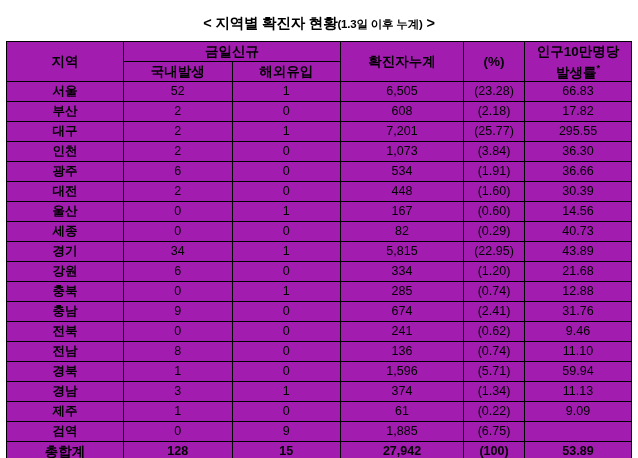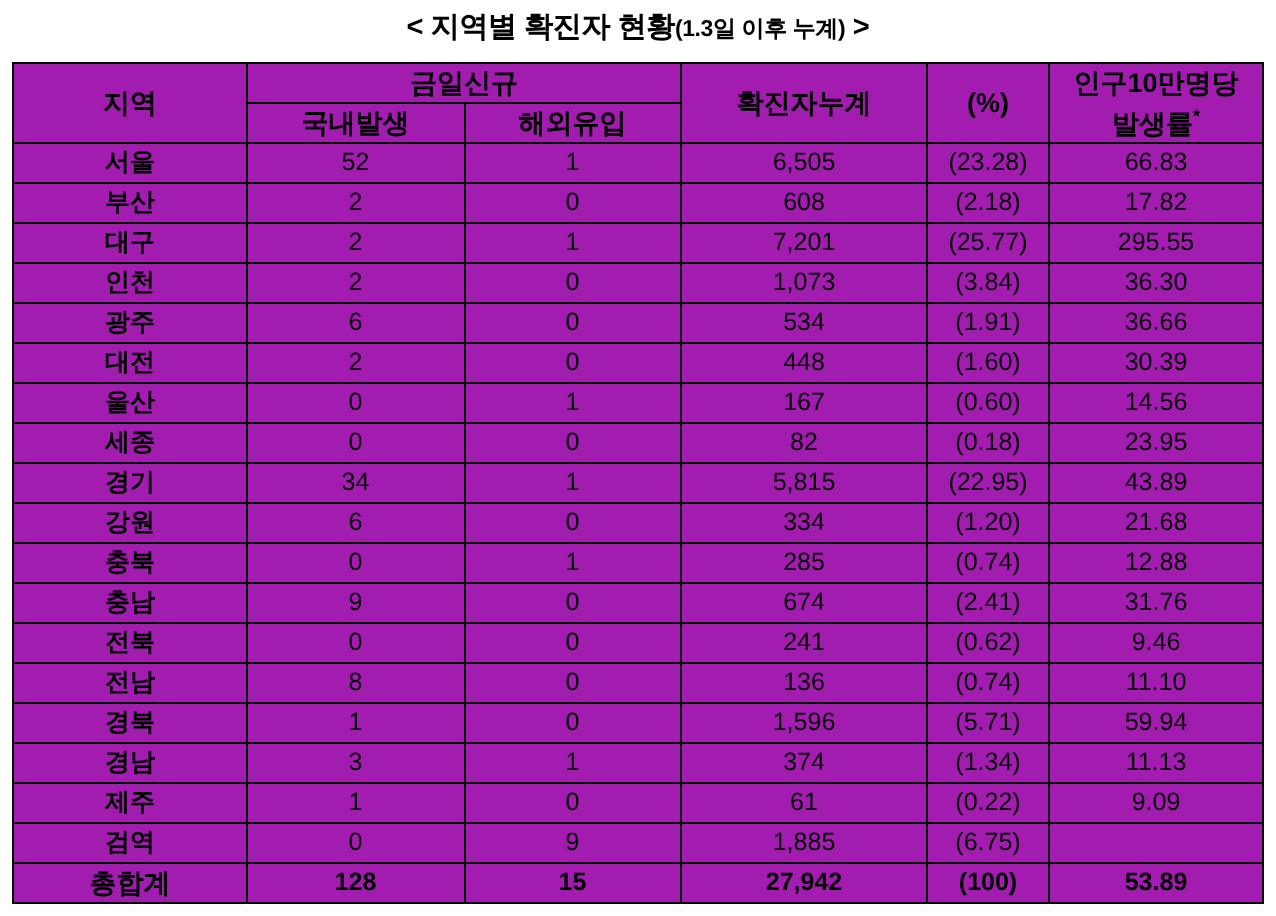--- a/index.html
+++ b/index.html
@@ -15,21 +15,21 @@
     overflow: hidden;
   }
   .page {
     width: 638px;
     height: 458px;
     position: relative;
     box-sizing: border-box;
   }
   .title-bar {
     text-align: center;
-    padding-top: 4px;
+    padding-top: 14px;
     padding-bottom: 8px;
     font-size: 14.5px;
     font-weight: bold;
     letter-spacing: -0.2px;
   }
   .title-bar .sub {
     font-size: 11.5px;
     font-weight: bold;
   }
   table.data {
@@ -163,22 +163,22 @@
           <td class="num">1</td>
           <td class="num">167</td>
           <td class="pct">(0.60)</td>
           <td class="num">14.56</td>
         </tr>
       <tr>
           <td class="region">세종</td>
           <td class="num">0</td>
           <td class="num">0</td>
           <td class="num">82</td>
-          <td class="pct">(0.18)</td>
-          <td class="num">23.95</td>
+          <td class="pct">(0.29)</td>
+          <td class="num">40.73</td>
         </tr>
       <tr>
           <td class="region">경기</td>
           <td class="num">34</td>
           <td class="num">1</td>
           <td class="num">5,815</td>
           <td class="pct">(22.95)</td>
           <td class="num">43.89</td>
         </tr>
       <tr>

